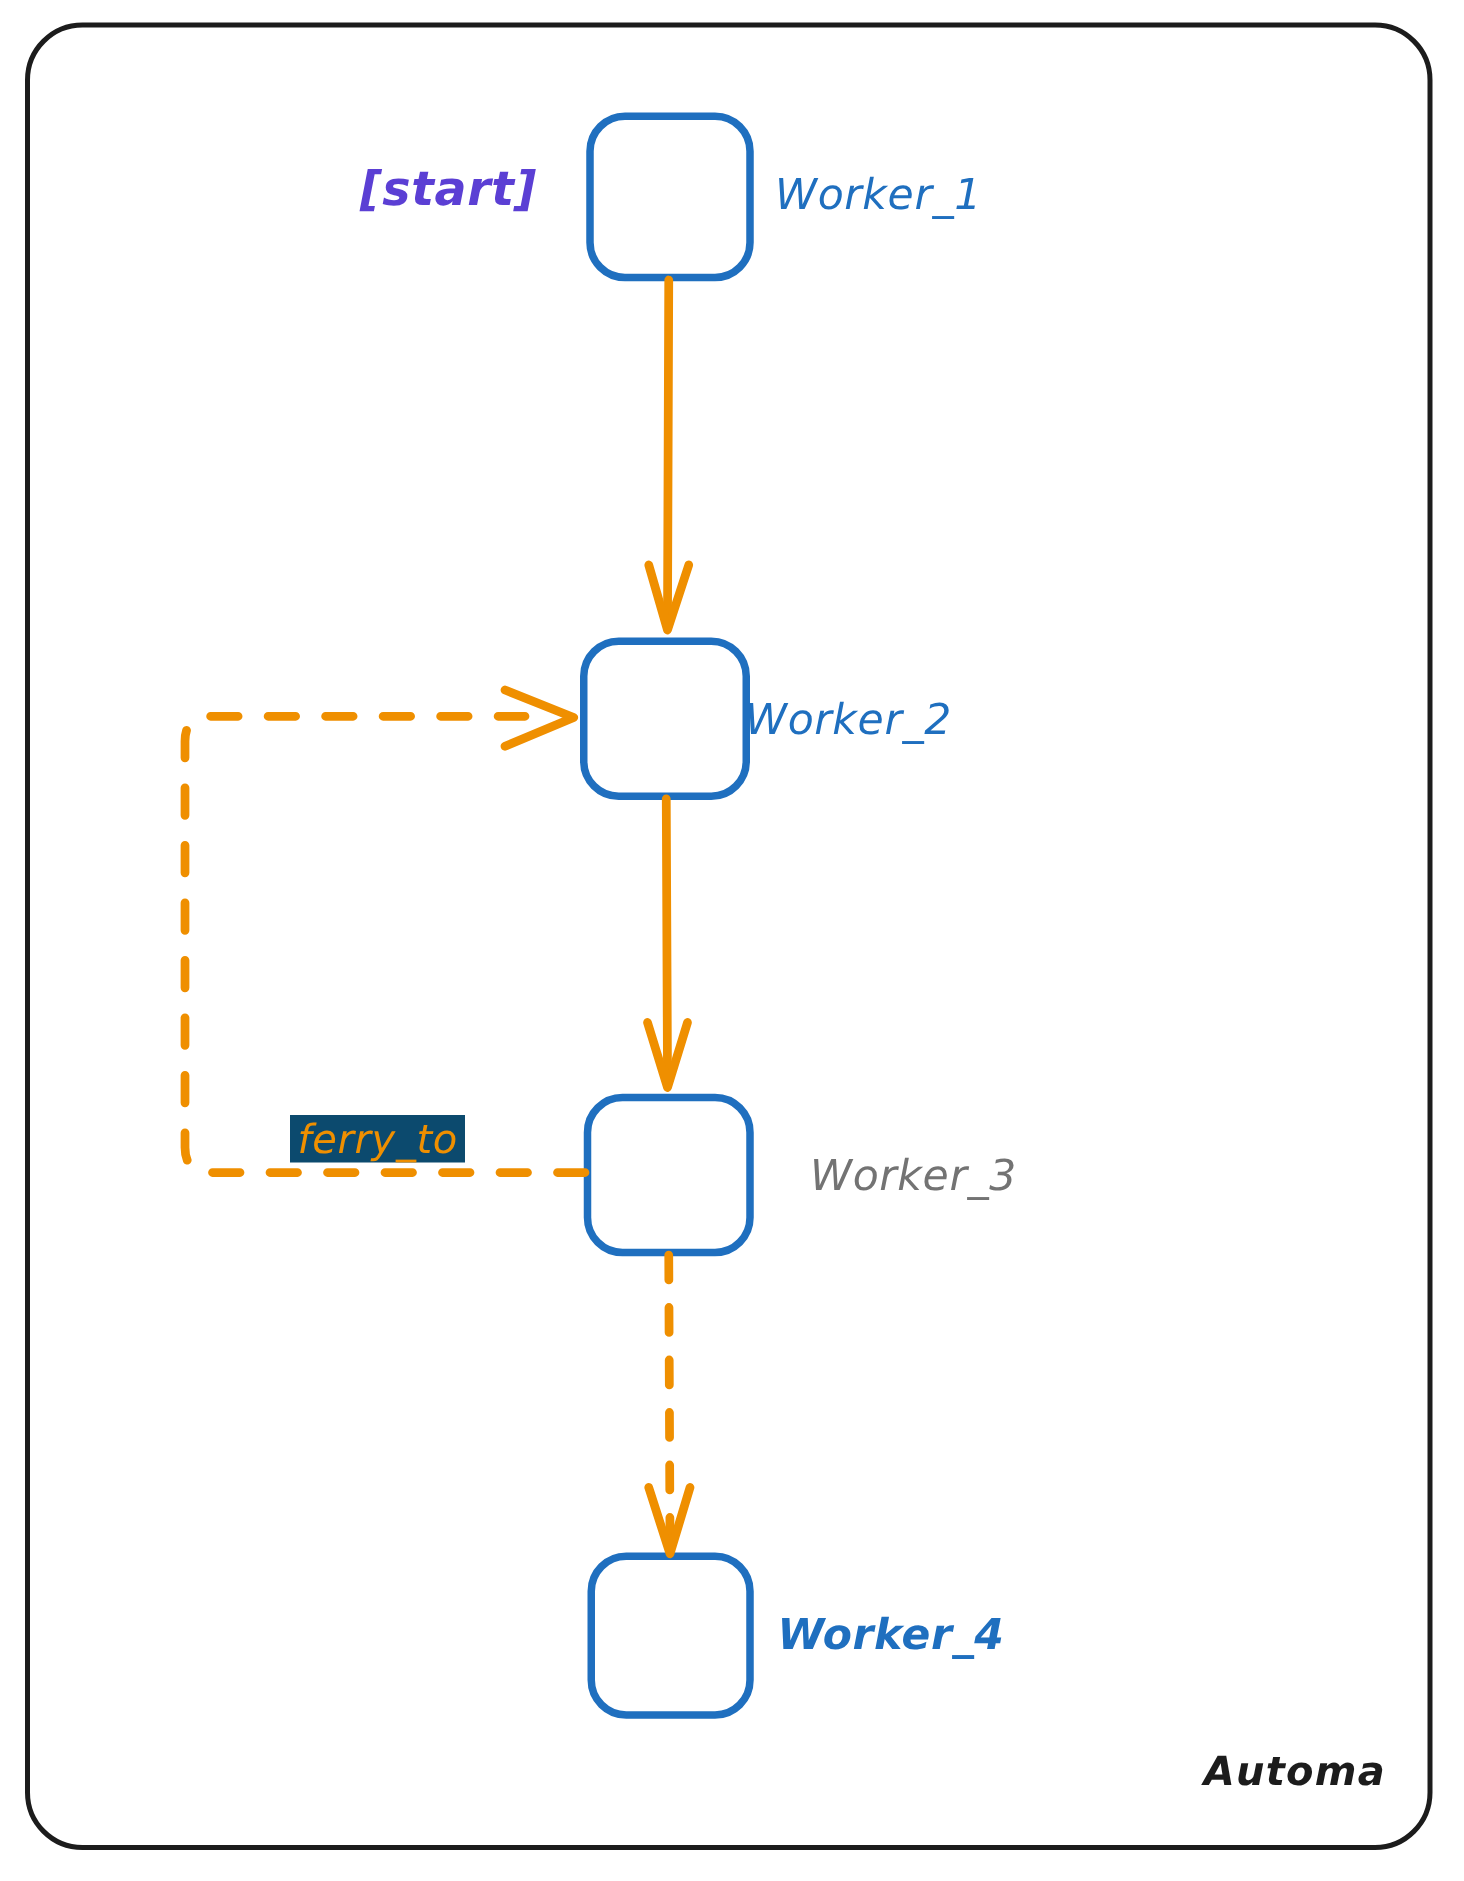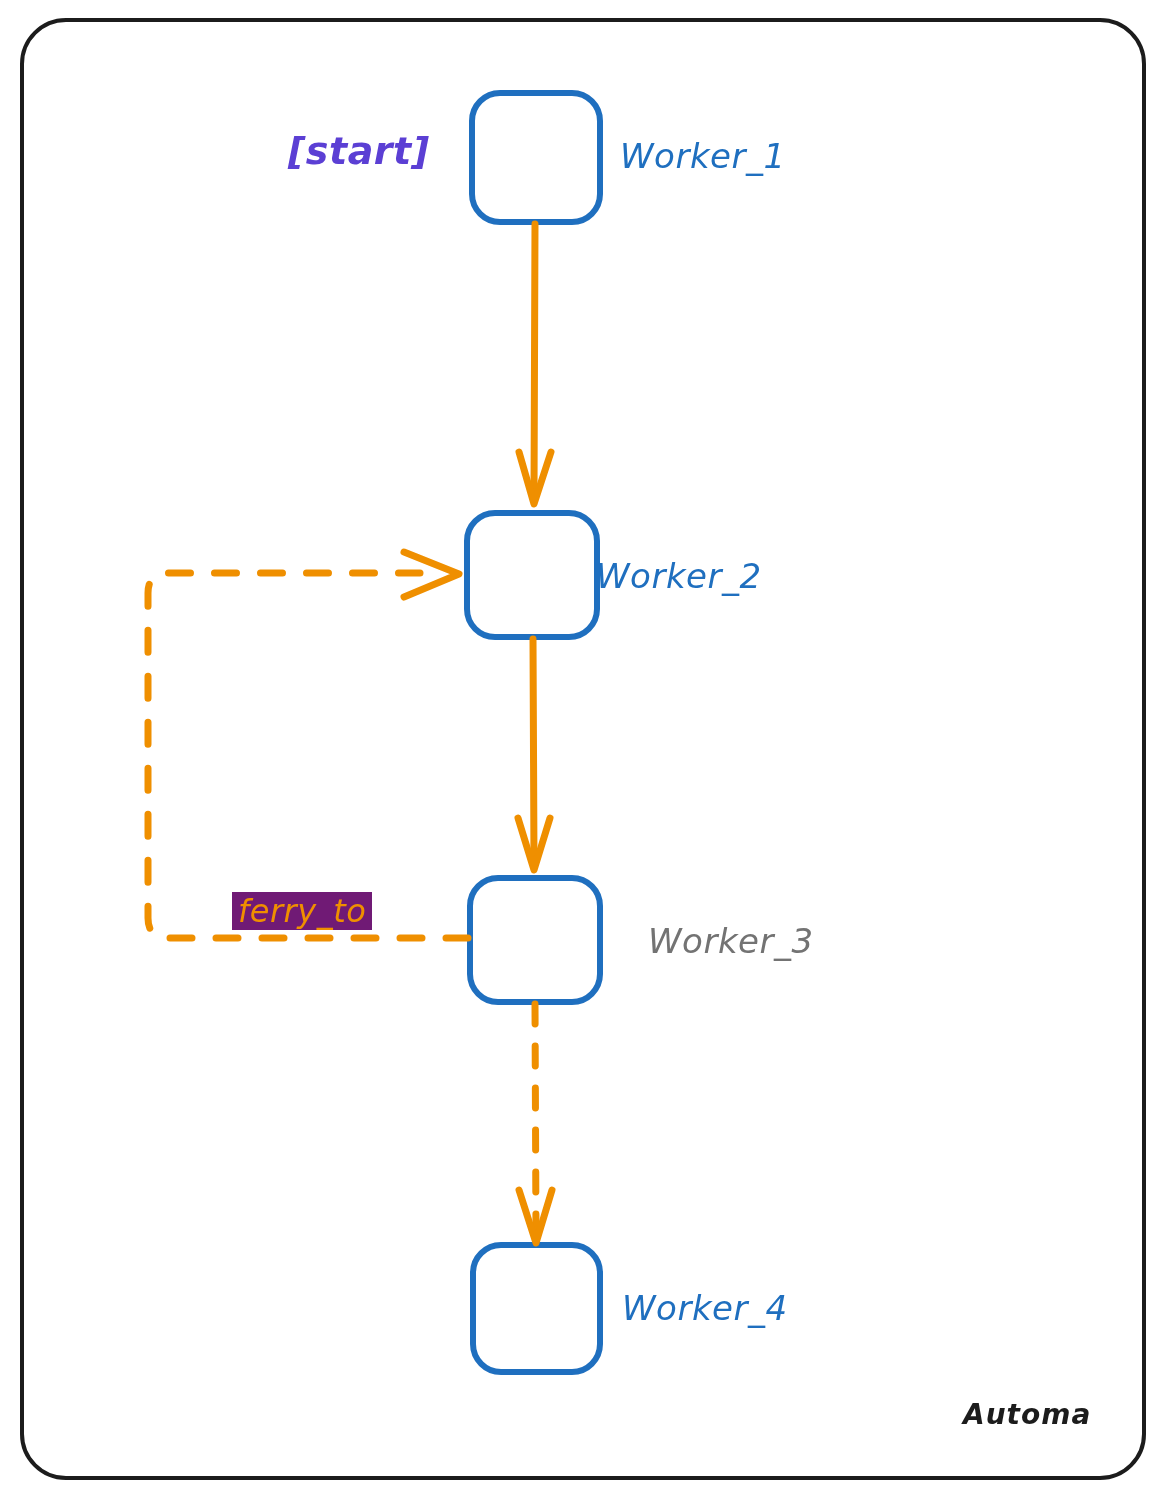--- a/index.html
+++ b/index.html
@@ -51,25 +51,25 @@
     font-weight: 500;
     text-align: right;
   }
   .start-label {
     font-size: 38px;
     font-weight: 600;
   }
   .edge-label {
     font-size: 32px;
     font-weight: 500;
-    background: #701a75;
+    background: #0c4a6e;
     padding: 0 6px;
   }
   .watermark {
-    font-size: 28px;
+    font-size: 32px;
     font-weight: 600;
     font-style: italic;
     letter-spacing: 1px;
     text-align: right;
   }
 </style>
 </head>
 <body>
 
 <div id="canvas">
@@ -108,19 +108,19 @@
   </svg>
 
   <div class="hand-text start-label" style="left:288px; top:129px; color:#5b3fd4;">[start]</div>
 
   <div class="hand-text node-label" style="left:620px; top:136px; color:#1f6fbf;">Worker_1</div>
 
   <div class="hand-text node-label" style="left:596px; top:556px; color:#1f6fbf;">Worker_2</div>
 
   <div class="hand-text node-label" style="left:648px; top:921px; color:#737373;">Worker_3</div>
 
-  <div class="hand-text node-label" style="left:622px; top:1288px; color:#1f6fbf;">Worker_4</div>
+  <div class="hand-text node-label" style="left:622px; top:1288px; color:#1f6fbf;font-weight:bold;">Worker_4</div>
 
   <div class="hand-text edge-label" style="left:232px; top:892px; color:#ef8f00;">ferry_to</div>
 
   <div class="hand-text watermark" style="left:963px; top:1398px; color:#1c1c1c;">Automa</div>
 
 </div>
 
 </body></html>

